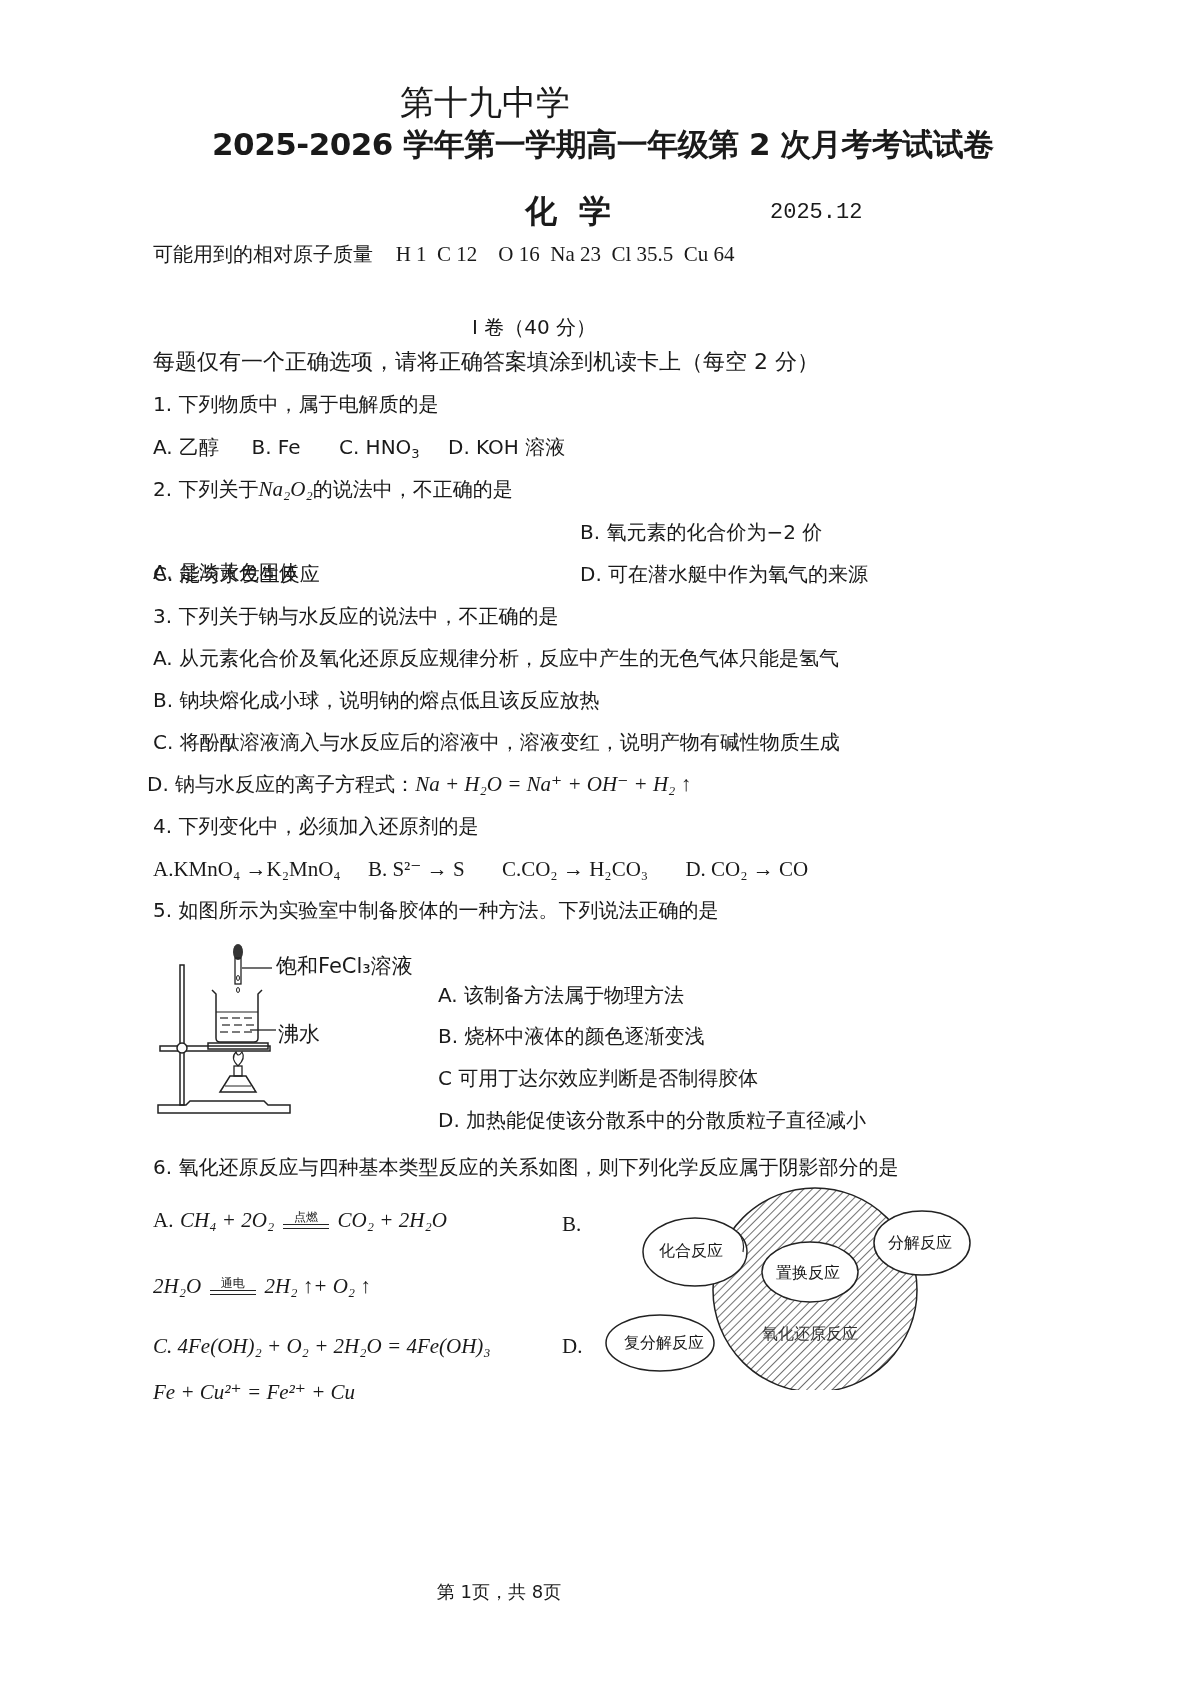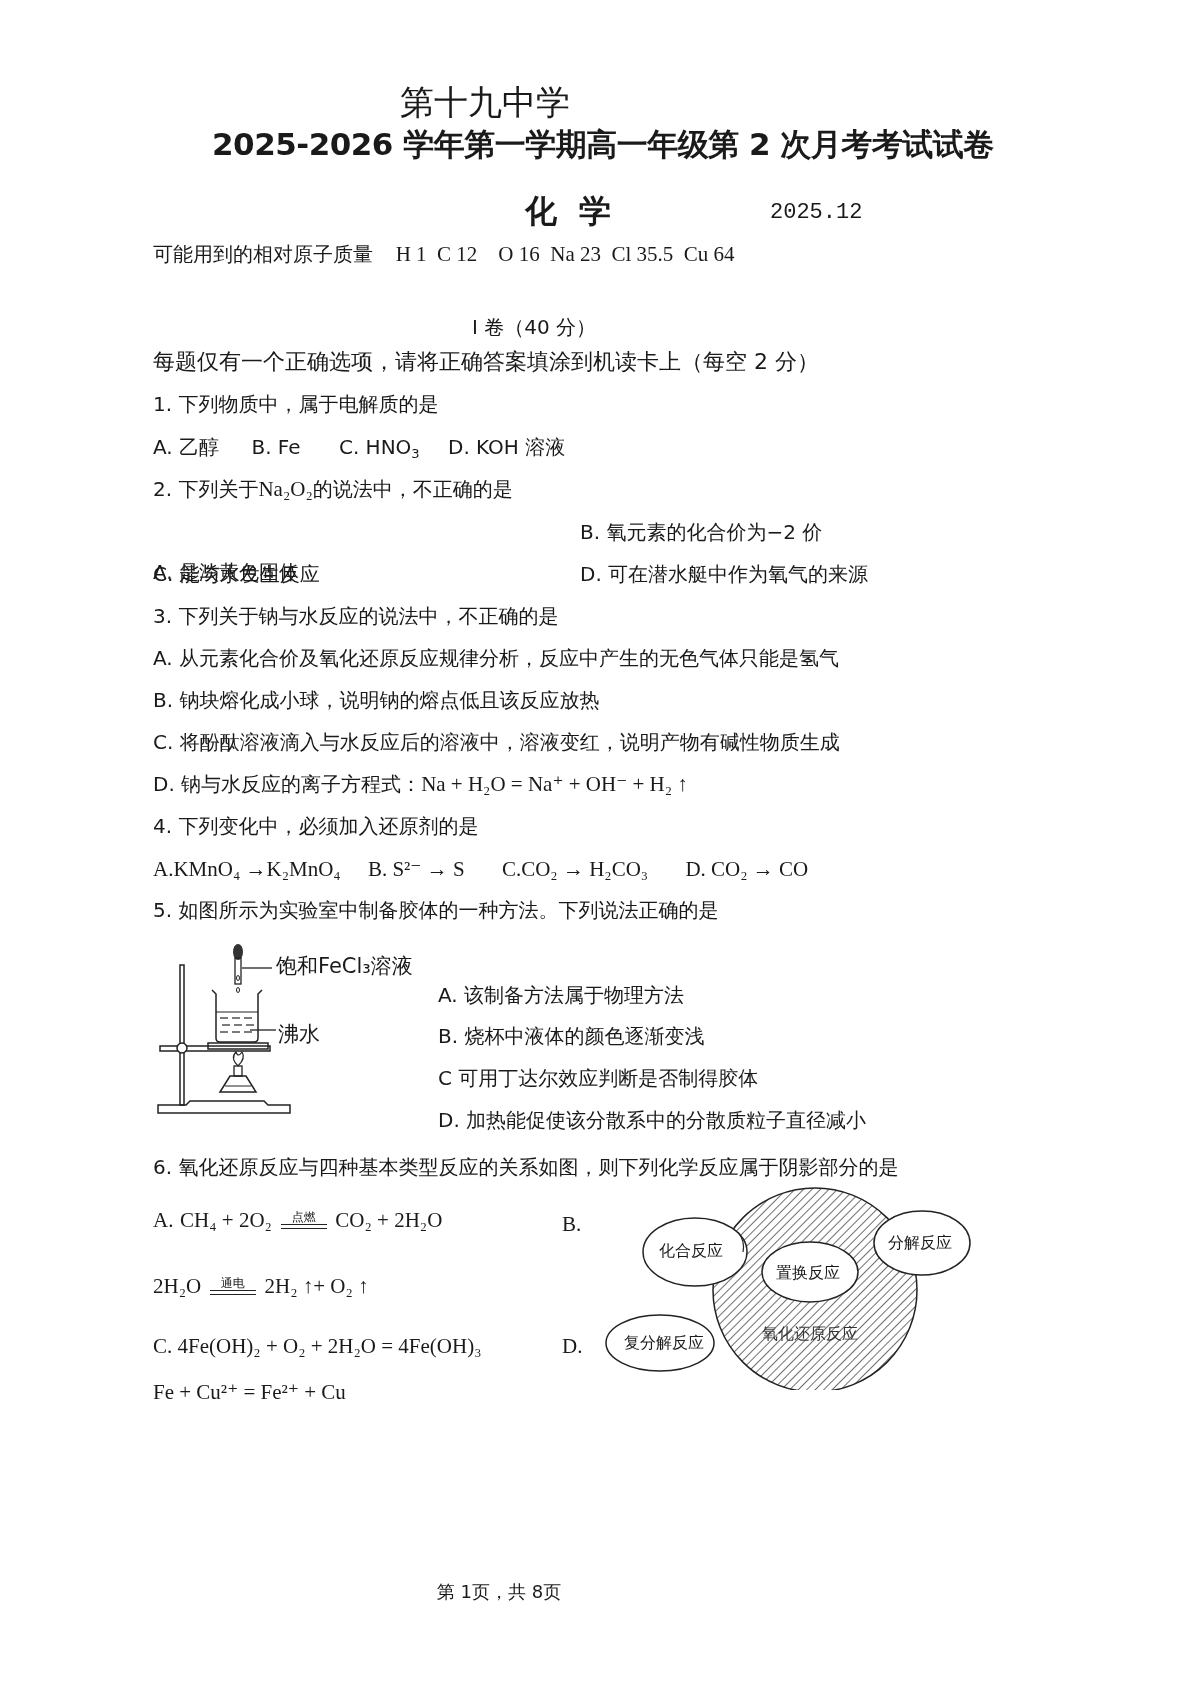--- a/index.html
+++ b/index.html
@@ -1,21 +1,21 @@
 <!DOCTYPE html>
 <html><head>
 <meta charset="utf-8">
 <style>
   html, body { margin: 0; padding: 0; background: #ffffff; }
   body { width: 1190px; height: 1682px; position: relative; overflow: hidden; color: #1a1a1a;
          font-family: "DejaVu Serif", "Liberation Serif", serif; }
   .abs { position: absolute; white-space: nowrap; }
   .sans { font-family: "DejaVu Sans", "Liberation Sans", sans-serif; }
   .serif { font-family: "Liberation Serif", "DejaVu Serif", serif; }
-  .math { font-family: "Liberation Serif", "DejaVu Serif", serif; }
+  .math { font-family: "Liberation Serif", "DejaVu Serif", serif; font-style: italic; }
   .t22 { font-size: 21px; line-height: 28px; }
   .school { left: 400px; top: 80px; font-size: 34px; font-family: "DejaVu Sans", sans-serif; letter-spacing: 0px; }
   .exam-title { left: 212px; top: 124px; font-size: 31px; font-family: "DejaVu Sans", sans-serif; font-weight: bold; letter-spacing: -0.5px; }
   .subject { left: 525px; top: 190px; font-size: 32px; font-weight: bold; font-family: "DejaVu Sans", sans-serif; letter-spacing: 22px; }
   .date { left: 770px; top: 200px; font-size: 22px; font-family: "Liberation Mono", monospace; }
   sub { font-size: 65%; vertical-align: -0.3em; line-height: 0; }
   .over { display: inline-block; position: relative; text-align: center; font-style: normal; padding: 0 2px; }
   .over .cond { display: block; font-size: 12px; line-height: 12px; font-family: "DejaVu Sans", sans-serif; font-style: normal; }
   .over .dbl { display: block; border-top: 1.5px solid #222; border-bottom: 1.5px solid #222; height: 3px; width: 46px; margin-top: 1px; }
   .diagram { position: absolute; }
@@ -50,21 +50,21 @@
 </div>
 <div class="abs t22 sans" style="left:153px; top:518px; font-size:20px;margin-top:40px;">A. 是淡黄色固体</div>
 <div class="abs t22 sans" style="left:580px; top:518px; font-size:20px;">B. 氧元素的化合价为−2 价</div>
 <div class="abs t22 sans" style="left:153px; top:560px; font-size:20px;">C. 能与水发生反应</div>
 <div class="abs t22 sans" style="left:580px; top:560px; font-size:20px;">D. 可在潜水艇中作为氧气的来源</div>
 
 <div class="abs t22 sans" style="left:153px; top:602px; font-size:20px;">3. 下列关于钠与水反应的说法中，不正确的是</div>
 <div class="abs t22 sans" style="left:153px; top:644px; font-size:20px;">A. 从元素化合价及氧化还原反应规律分析，反应中产生的无色气体只能是氢气</div>
 <div class="abs t22 sans" style="left:153px; top:686px; font-size:20px;">B. 钠块熔化成小球，说明钠的熔点低且该反应放热</div>
 <div class="abs t22 sans" style="left:153px; top:728px; font-size:20px;">C. 将酚酞溶液滴入与水反应后的溶液中，溶液变红，说明产物有碱性物质生成</div>
-<div class="abs t22 sans" style="left:153px; top:770px; font-size:20px;">
+<div class="abs t22 sans" style="left:147px; top:770px; font-size:20px;">
   <span>D. 钠与水反应的离子方程式：</span><span class="math" style="font-size:21px;">Na + H₂O = Na⁺ + OH⁻ + H₂ ↑</span>
 </div>
 
 <div class="abs t22 sans" style="left:153px; top:812px; font-size:20px;">4. 下列变化中，必须加入还原剂的是</div>
 <div class="abs t22 serif" style="left:153px; top:855px; font-size:21px;">
   <span>A.KMnO₄ →K₂MnO₄</span>
   <span style="margin-left:22px;">B. S²⁻ → S</span>
   <span style="margin-left:32px;">C.CO₂ → H₂CO₃</span>
   <span style="margin-left:32px;">D. CO₂ → CO</span>
 </div>

